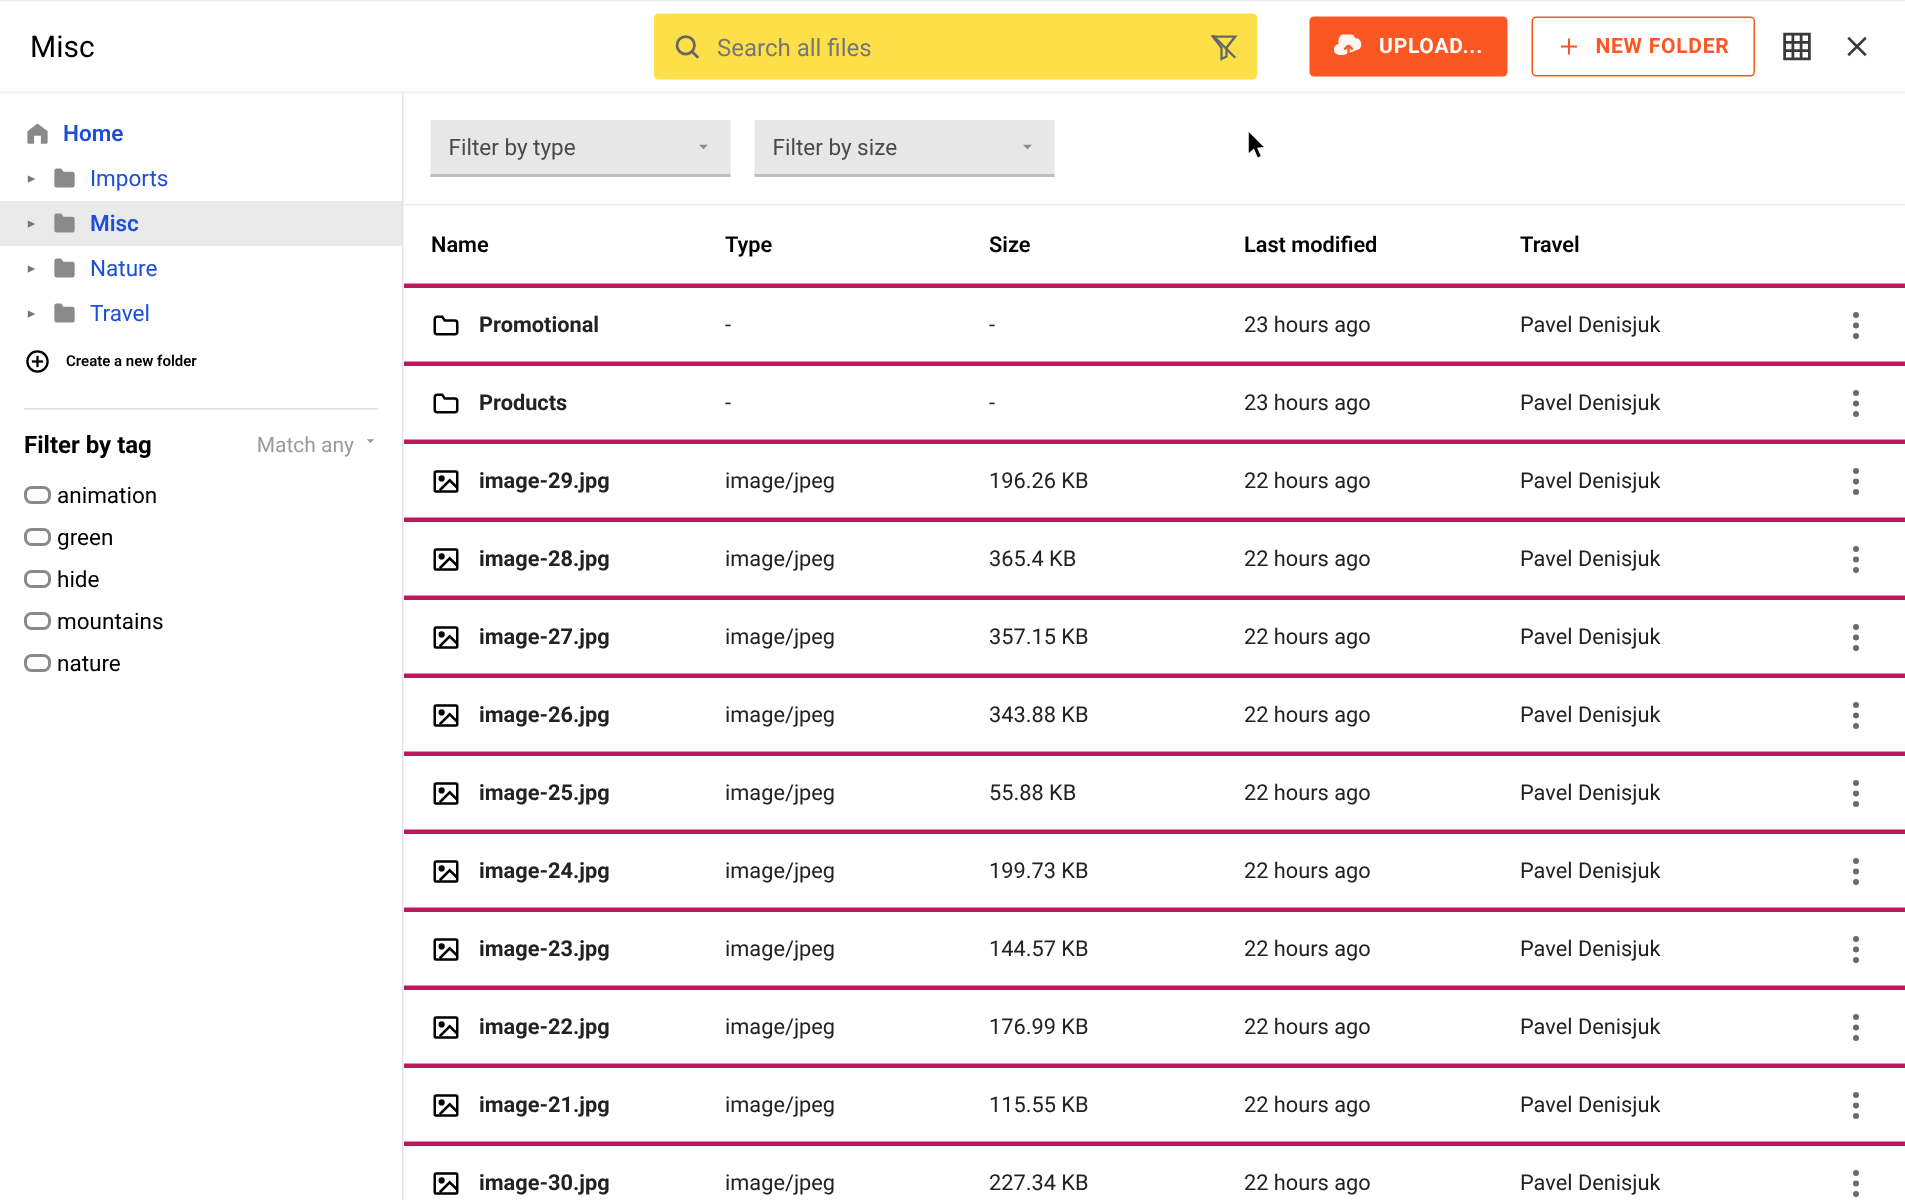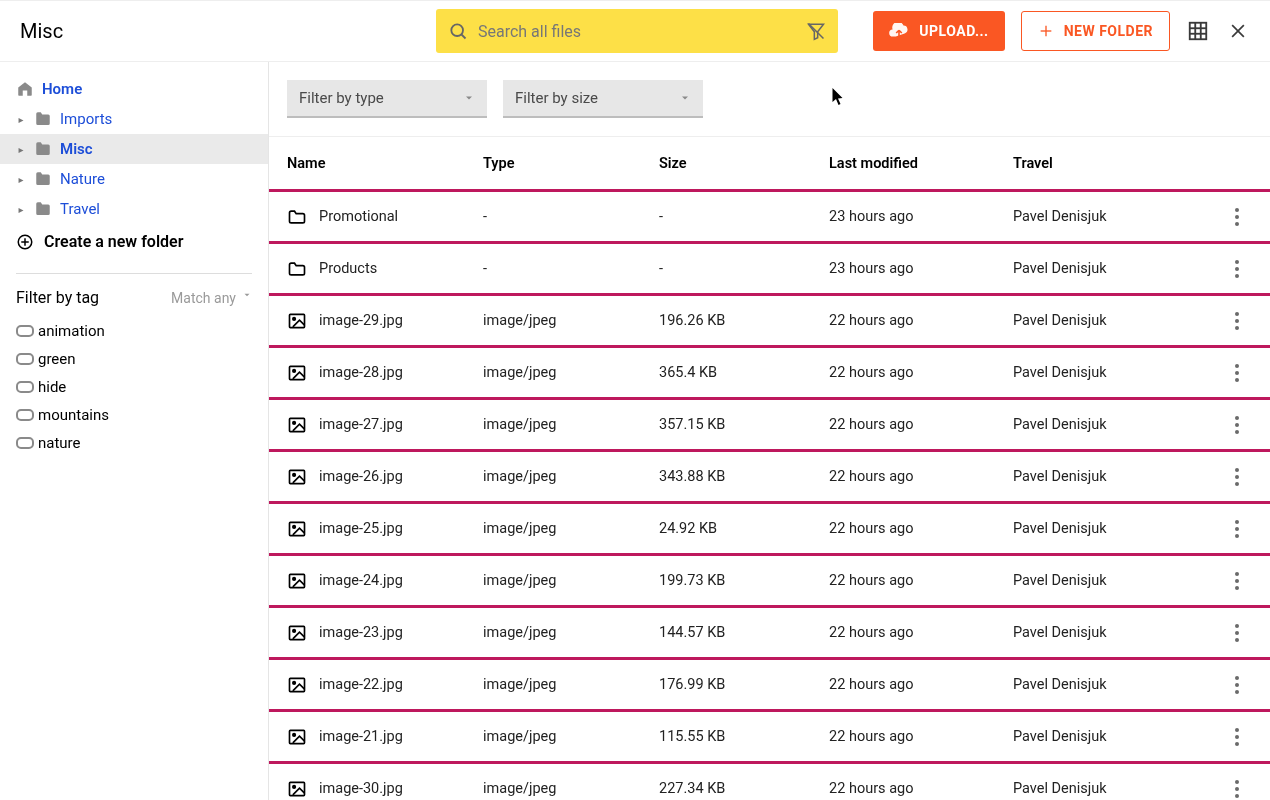--- a/index.html
+++ b/index.html
@@ -27,25 +27,25 @@
 .side-sep{border-top:1px solid #ddd;margin:14px 16px}
 
 .tree-item{display:flex;align-items:center;gap:8px;padding:6px 16px;font-size:15px;cursor:pointer}
 .tree-item.selected{background:#eaeaea}
 .tree-caret{width:10px;height:10px;display:inline-flex;align-items:center;justify-content:center;color:#777;font-size:10px}
 .tree-icon{color:#8a8a8a;display:inline-flex}
 .tree-label{color:#1d4ed8}
 .tree-item.bold .tree-label{font-weight:600}
 .tree-indent{padding-left:16px}
 
-.new-folder-link{display:flex;align-items:center;gap:10px;padding:8px 16px;font-size:16px;font-weight:600;cursor:pointer}
+.new-folder-link{display:flex;align-items:center;gap:10px;padding:8px 16px;font-size:10px;font-weight:600;cursor:pointer}
 .new-folder-link svg{stroke:#000}
 
 .section-header{display:flex;align-items:center;justify-content:space-between;padding:0 16px 10px}
-.section-header h3{font-size:16px;font-weight:400}
+.section-header h3{font-size:16px;font-weight:700}
 .match-select{display:flex;align-items:flex-start;gap:6px;color:#9a9a9a;font-size:14px}
 .tag-item{display:flex;align-items:center;gap:4px;padding:5px 16px;font-size:15px;cursor:pointer}
 .tag-icon{width:18px;height:12px;border:2px solid #8a8a8a;border-radius:5px}
 
 
 .main{flex:1;display:flex;flex-direction:column;border-left:1px solid #e5e5e5;overflow:hidden}
 .filters-row{display:flex;gap:16px;padding:18px 18px}
 .filter-dd{width:200px;height:38px;background:#e7e7e7;border:none;border-bottom:2px solid #bdbdbd;display:flex;align-items:center;justify-content:space-between;padding:0 12px;font-size:15px;color:#4a4a4a;cursor:pointer}
 .filter-dd svg{color:#8a8a8a}
 
@@ -53,21 +53,21 @@
 .row{display:flex;align-items:center;height:52px;border-bottom:3px solid #be185d;padding:0 18px}
 .row.header-row{height:56px;border-top:1px solid #eee}
 .col-name{flex:0 0 196px;display:flex;align-items:center;gap:12px}
 .col-type{flex:0 0 176px}
 .col-size{flex:0 0 170px}
 .col-mod{flex:0 0 184px}
 .col-auth{flex:1}
 .col-menu{flex:0 0 30px;text-align:center;color:#6a6a6a}
 .header-row .col{font-size:14.5px;font-weight:600;color:#000}
 .row:not(.header-row) .col{font-size:14.5px;color:#222}
-.row:not(.header-row) .col-name span:last-child{font-weight:400}
+.row:not(.header-row) .col-name span:last-child{font-weight:700}
 .row-icon{color:#000;display:inline-flex}
 .menu-dots{display:flex;flex-direction:column;align-items:center;gap:3px;cursor:pointer}
 .menu-dots span{width:4px;height:4px;background:#6a6a6a;border-radius:50%}
 
 
 .cursor{position:absolute;left:832px;top:88px;pointer-events:none}
 .cursor svg{width:13px;height:18px}
 </style>
 </head>
 <body>
@@ -377,21 +377,21 @@
               <span class="row-icon">
                 <svg width="20" height="20" viewBox="0 0 24 24" fill="none" stroke="currentColor" stroke-width="2">
                   <rect x="3" y="4" width="18" height="16" rx="1"></rect>
                   <circle cx="8.5" cy="9.5" r="1.5" fill="currentColor"></circle>
                   <path d="M21 17l-6-6-8 8"></path>
                 </svg>
               </span>
               <span>image-25.jpg</span>
             </div>
     <div class="col col-type">image/jpeg</div>
-    <div class="col col-size">24.92 KB</div>
+    <div class="col col-size">55.88 KB</div>
     <div class="col col-mod">22 hours ago</div>
     <div class="col col-auth">Pavel Denisjuk</div>
     <div class="col col-menu">
               <div class="menu-dots">
                 <span></span>
                 <span></span>
                 <span></span>
               </div>
             </div>
           </div>

